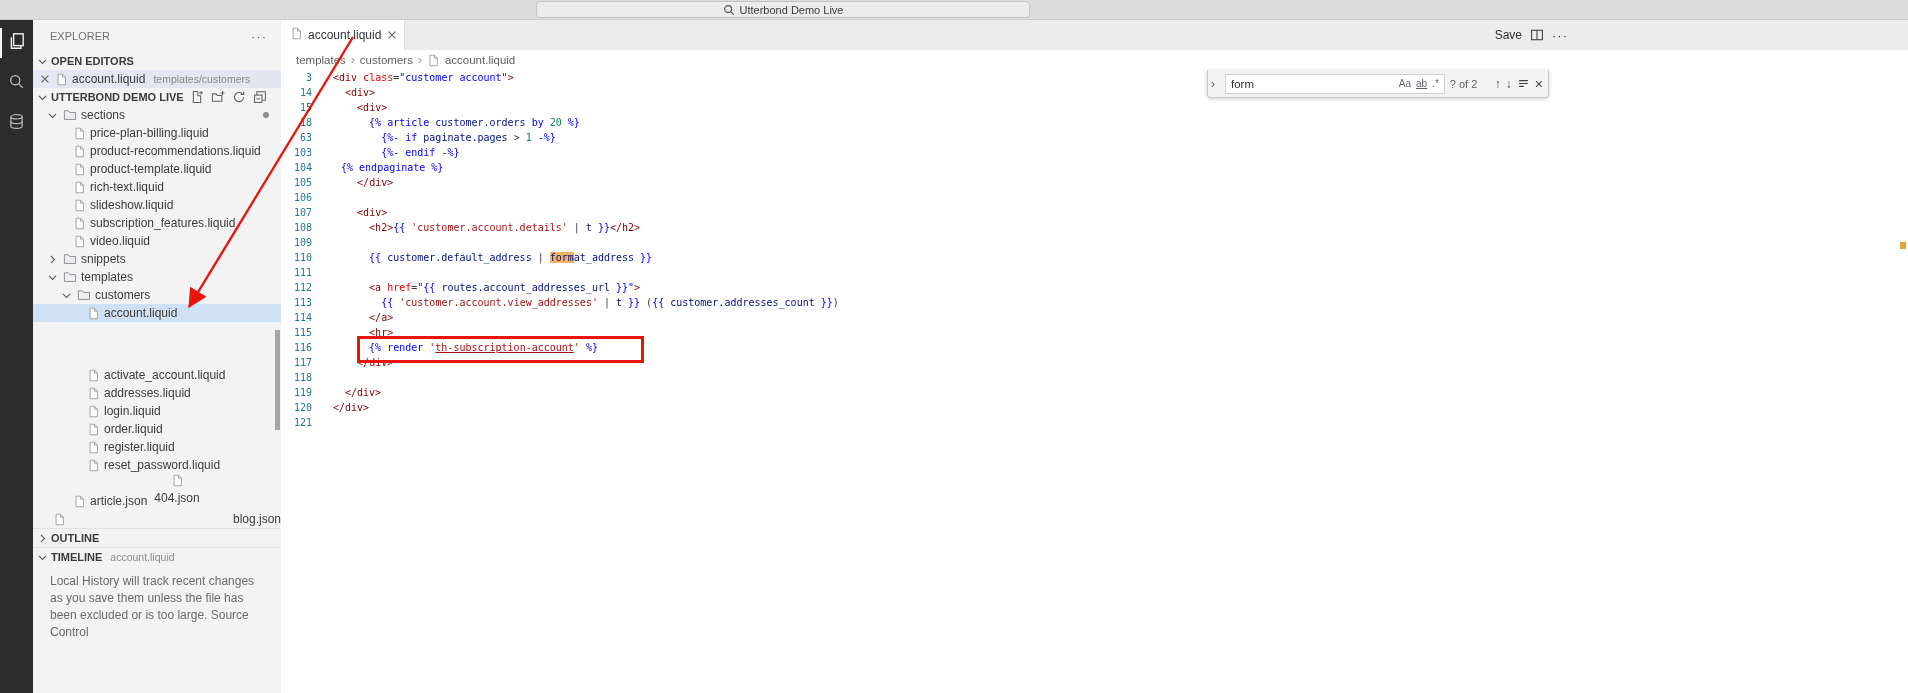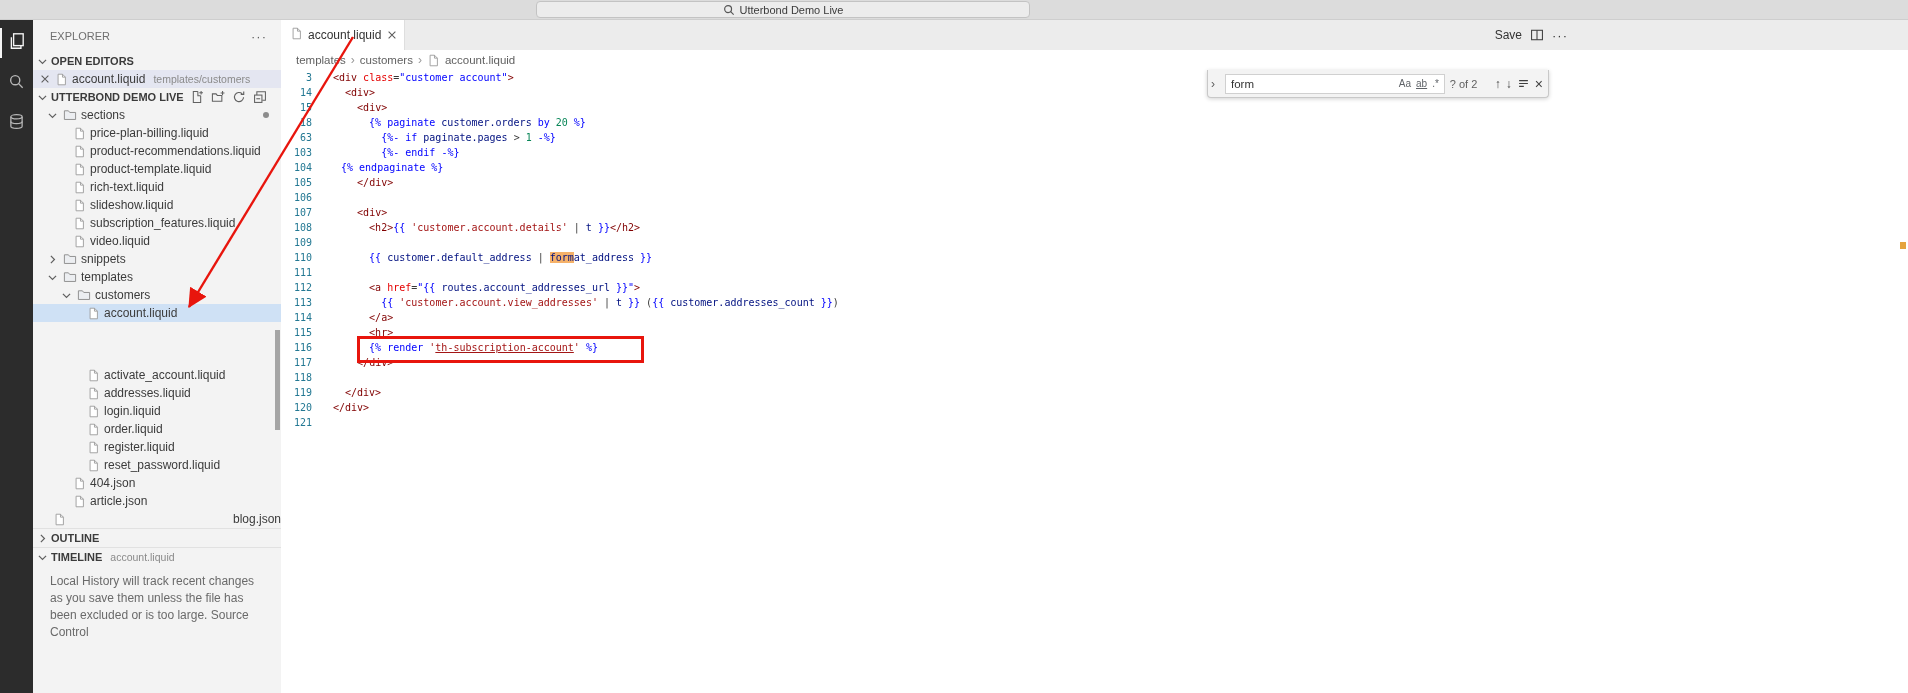--- a/index.html
+++ b/index.html
@@ -356,21 +356,21 @@
         </div>
         <div class="tree-row" style="padding-left: 54px;">
           <span class="tree-ico">
             <svg width="13" height="13" viewBox="0 0 16 16">
               <path d="M3.8 1.5h5.4L12.8 5.1v9.4H3.8z" fill="#ffffff" stroke="#9a9a9a" stroke-width="1.1"></path>
               <path d="M9.2 1.5v3.6h3.6" fill="none" stroke="#9a9a9a" stroke-width="1.1"></path>
             </svg>
           </span>
           <span class="tree-label">reset_password.liquid</span>
         </div>
-        <div class="tree-row" style="padding-left: 40px;">
+        <div class="tree-row" style="padding-left: 40px; flex-direction: column;">
           <span class="tree-ico">
             <svg width="13" height="13" viewBox="0 0 16 16">
               <path d="M3.8 1.5h5.4L12.8 5.1v9.4H3.8z" fill="#ffffff" stroke="#9a9a9a" stroke-width="1.1"></path>
               <path d="M9.2 1.5v3.6h3.6" fill="none" stroke="#9a9a9a" stroke-width="1.1"></path>
             </svg>
           </span>
           <span class="tree-label">404.json</span>
         </div>
         <div class="tree-row" style="padding-left: 40px;">
           <span class="tree-ico">
@@ -458,21 +458,21 @@
         <div class="code-line">
           <div class="ln">14</div>
           <div class="lc" style="padding-left:33.0px"><span class="tok-tag">&lt;div&gt;</span></div>
         </div>
         <div class="code-line">
           <div class="ln">15</div>
           <div class="lc" style="padding-left:45.1px"><span class="tok-tag">&lt;div&gt;</span></div>
         </div>
         <div class="code-line">
           <div class="ln">18</div>
-          <div class="lc" style="padding-left:57.1px"><span class="tok-delim">{%</span><span class="tok-kw"> paginate</span><span class="tok-var"> customer.orders</span><span class="tok-kw"> by</span><span class="tok-num"> 20</span><span class="tok-delim"> %}</span></div>
+          <div class="lc" style="padding-left:57.1px"><span class="tok-delim">{%</span><span class="tok-kw"> article</span><span class="tok-var"> customer.orders</span><span class="tok-kw"> by</span><span class="tok-num"> 20</span><span class="tok-delim"> %}</span></div>
         </div>
         <div class="code-line">
           <div class="ln">63</div>
           <div class="lc" style="padding-left:69.2px"><span class="tok-delim">{%-</span><span class="tok-kw"> if</span><span class="tok-var"> paginate.pages</span><span class="tok-pun"> &gt;</span><span class="tok-num"> 1</span><span class="tok-delim"> -%}</span></div>
         </div>
         <div class="code-line">
           <div class="ln">103</div>
           <div class="lc" style="padding-left:69.2px"><span class="tok-delim">{%-</span><span class="tok-kw"> endif</span><span class="tok-delim"> -%}</span></div>
         </div>
         <div class="code-line">

